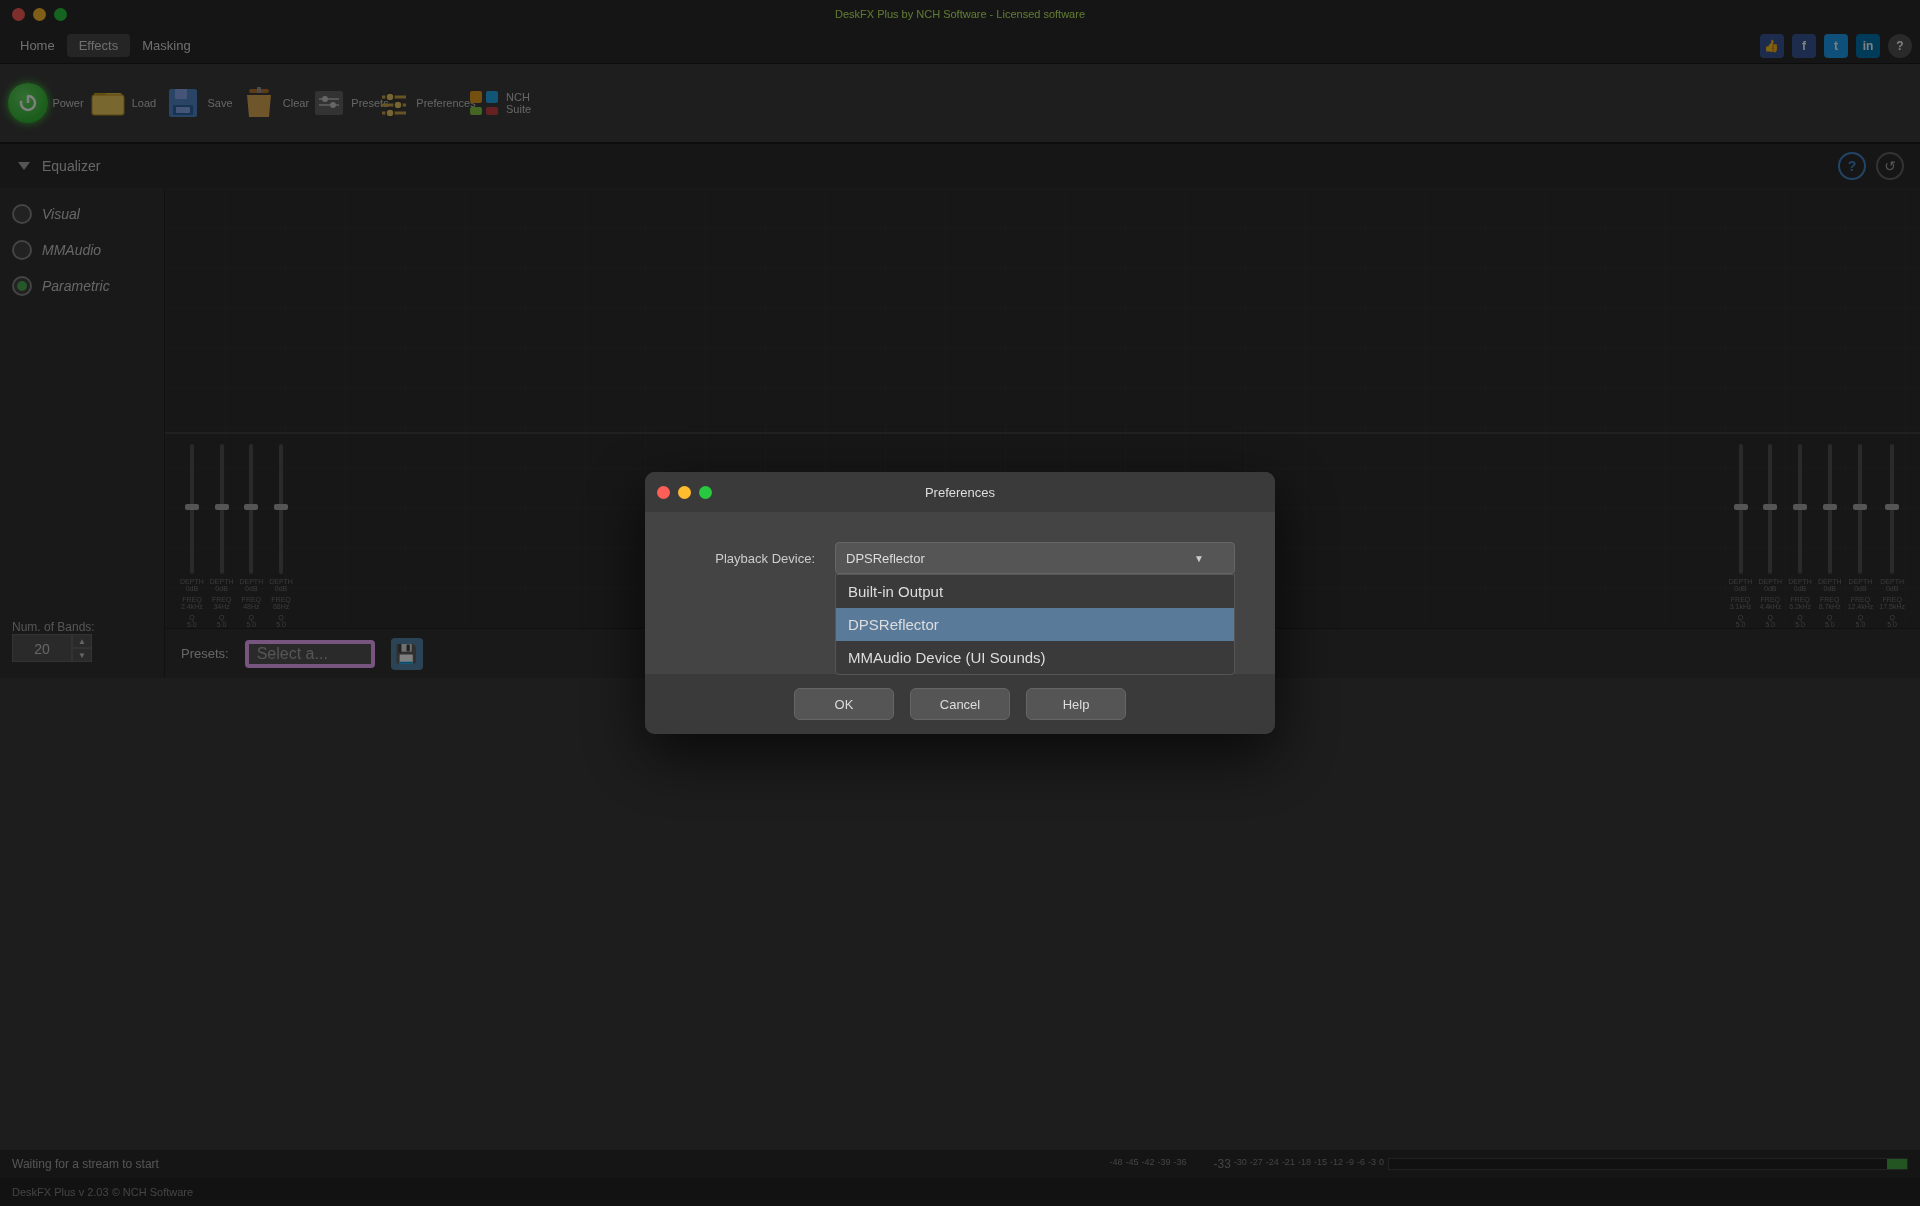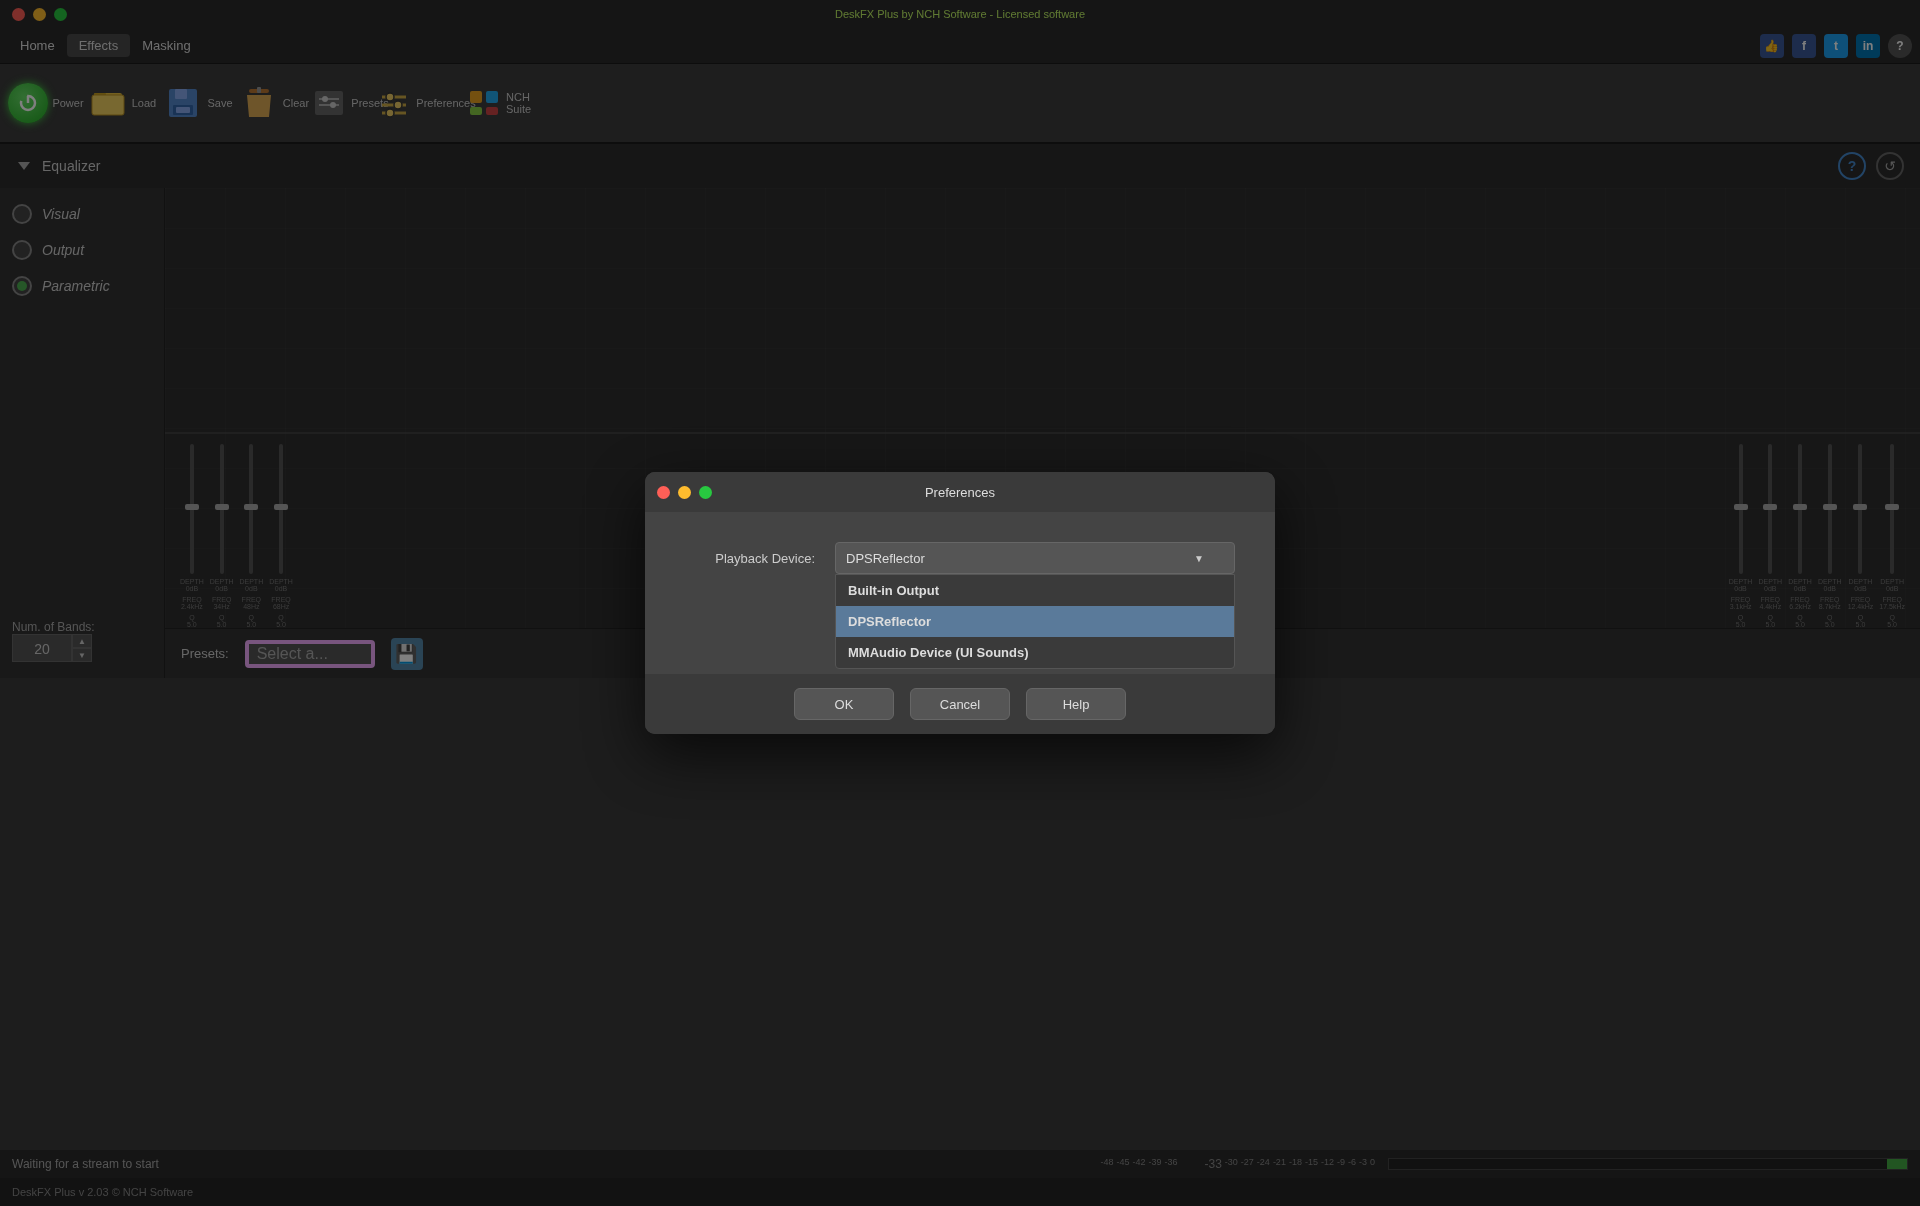--- a/index.html
+++ b/index.html
@@ -339,23 +339,22 @@
       width: 100%;
       background: #3a3a3a;
       border: 1px solid #555;
       border-radius: 0 0 4px 4px;
       z-index: 200;
       overflow: hidden;
     }
     .dropdown-option {
       padding: 8px 12px;
       color: #ddd;
-      font-size: 13px;
-      cursor: pointer;
-      font-weight: bold;
+      font-size: 15px;
+      cursor: pointer;
     }
     .dropdown-option.selected { background: #5a7a9a; }
 
     .watermark {
       display: flex;
       align-items: center;
       justify-content: center;
       gap: 8px;
       padding: 10px 0;
     }
@@ -529,21 +528,21 @@
 
   <div class="left-sidebar">
     <div class="radio-item">
       <div class="radio-outer">
       </div>
       <span class="radio-label">Visual</span>
     </div>
     <div class="radio-item">
       <div class="radio-outer">
       </div>
-      <span class="radio-label">Output</span>
+      <span class="radio-label">MMAudio</span>
     </div>
     <div class="radio-item">
       <div class="radio-outer">
         <div class="radio-inner"></div>
       </div>
       <span class="radio-label">Parametric</span>
     </div>
 
     <div style="margin-top:auto;">
       <div class="num-bands-label">Num. of Bands:</div>
@@ -703,21 +702,21 @@
     <div class="dialog-footer">
       <div class="dialog-action-btn">OK</div>
       <div class="dialog-action-btn">Cancel</div>
       <div class="dialog-action-btn">Help</div>
     </div>
   </div>
 </div>
 
 <div style="position:fixed;bottom:28px;left:0;width:100%;height:28px;background:#2b2b2b;display:flex;align-items:center;padding:0 12px;">
   <span style="color:#aaa;font-size:12px;">Waiting for a stream to start</span>
-  <div style="margin-left:auto;display:flex;align-items:center;gap:9px;justify-content:center;">
+  <div style="margin-left:auto;display:flex;align-items:center;gap:0;justify-content:center;">
     <div style="display:flex;gap:3px;margin-right:4px;">
       <span style="color:#888;font-size:9px;">-48</span>
       <span style="color:#888;font-size:9px;">-45</span>
       <span style="color:#888;font-size:9px;">-42</span>
       <span style="color:#888;font-size:9px;">-39</span>
       <span style="color:#888;font-size:9px;">-36</span>
       <span style="color:#888;font-size:12px;margin-left:24px;">-33</span>
       <span style="color:#888;font-size:9px;">-30</span>
       <span style="color:#888;font-size:9px;">-27</span>
       <span style="color:#888;font-size:9px;">-24</span>

